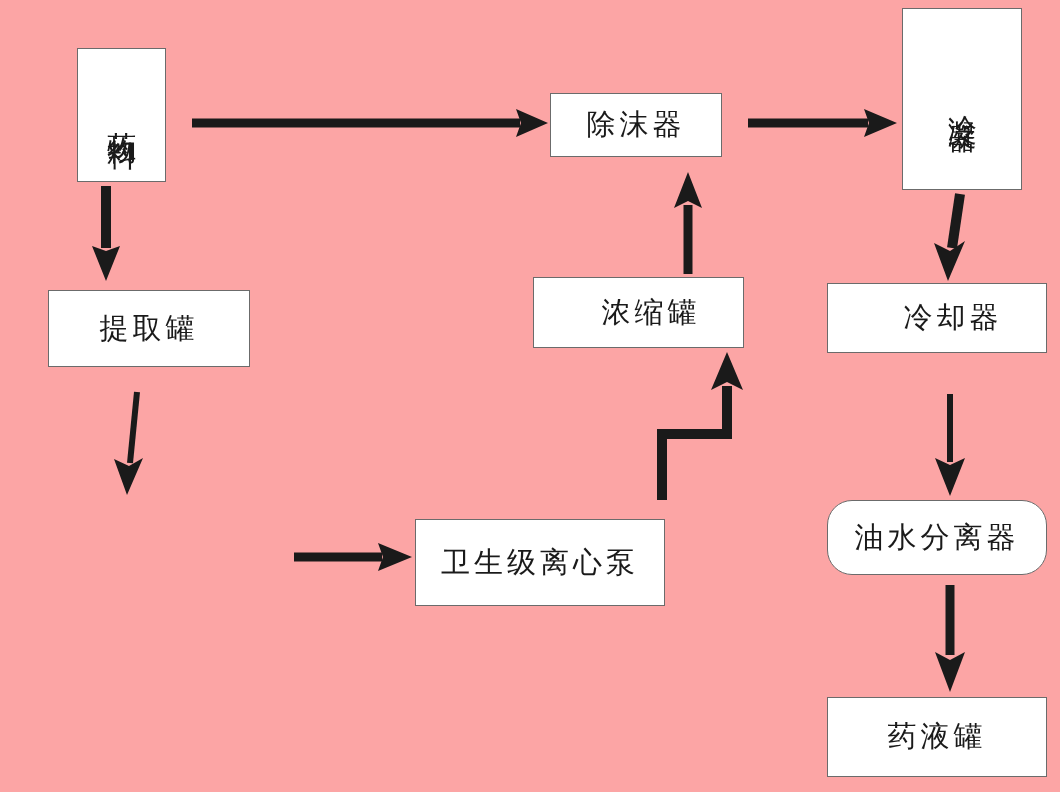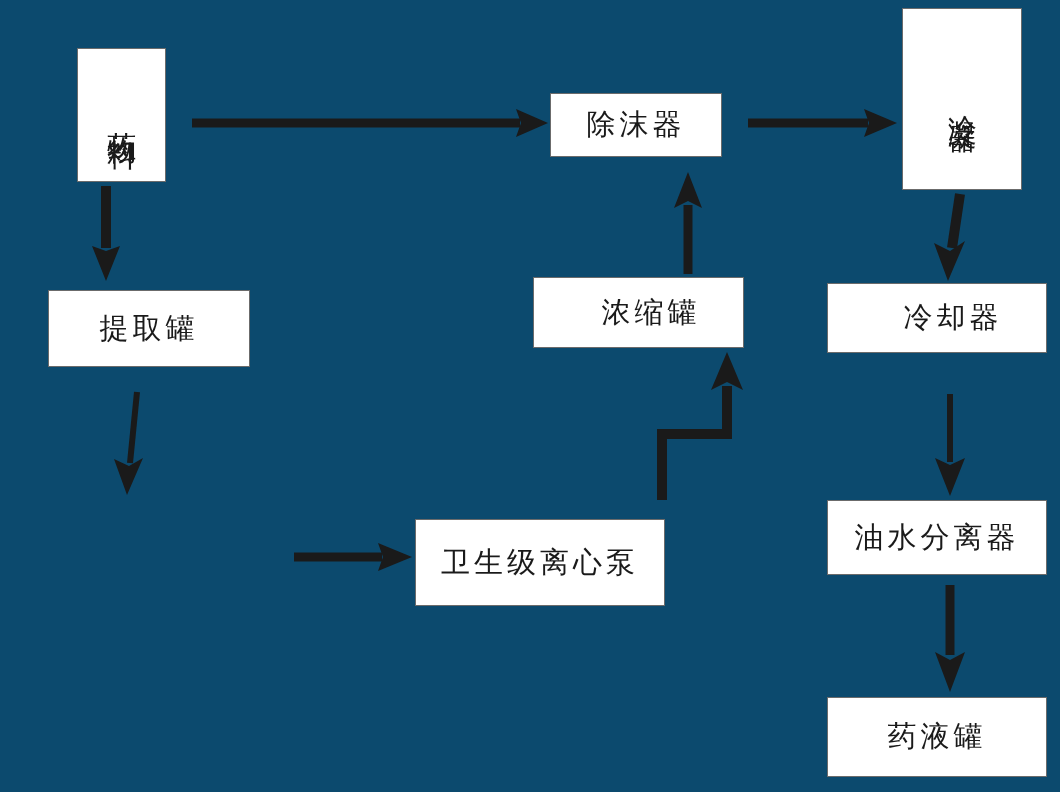--- a/index.html
+++ b/index.html
@@ -7,21 +7,21 @@
     padding: 0;
     background: #ffffff;
   }
   body {
     font-family: "DejaVu Sans", "Liberation Sans", sans-serif;
   }
   #diagram-root {
     position: relative;
     width: 1060px;
     height: 792px;
-    background: #0c4a6e;
+    background: #fca5a5;
     overflow: hidden;
   }
   #flow-svg {
     position: absolute;
     left: 0;
     top: 0;
     width: 1060px;
     height: 792px;
   }
   .node-box {
@@ -141,21 +141,21 @@
 
   <div class="node-box" style="left:827px; top:283px; width:220px; height:70px;padding-left:32px;">
     <span class="node-label">冷却器</span>
   </div>
 
 
   <div class="node-box" style="left:415px; top:519px; width:250px; height:87px;">
     <span class="node-label">卫生级离心泵</span>
   </div>
 
-  <div class="node-box" style="left:827px; top:500px; width:220px; height:75px;">
+  <div class="node-box" style="left:827px; top:500px; width:220px; height:75px;border-radius:25px;">
     <span class="node-label">油水分离器</span>
   </div>
 
   <div class="node-box" style="left:827px; top:697px; width:220px; height:80px;">
     <span class="node-label">药液罐</span>
   </div>
 
 </div>
 
 </body></html>

